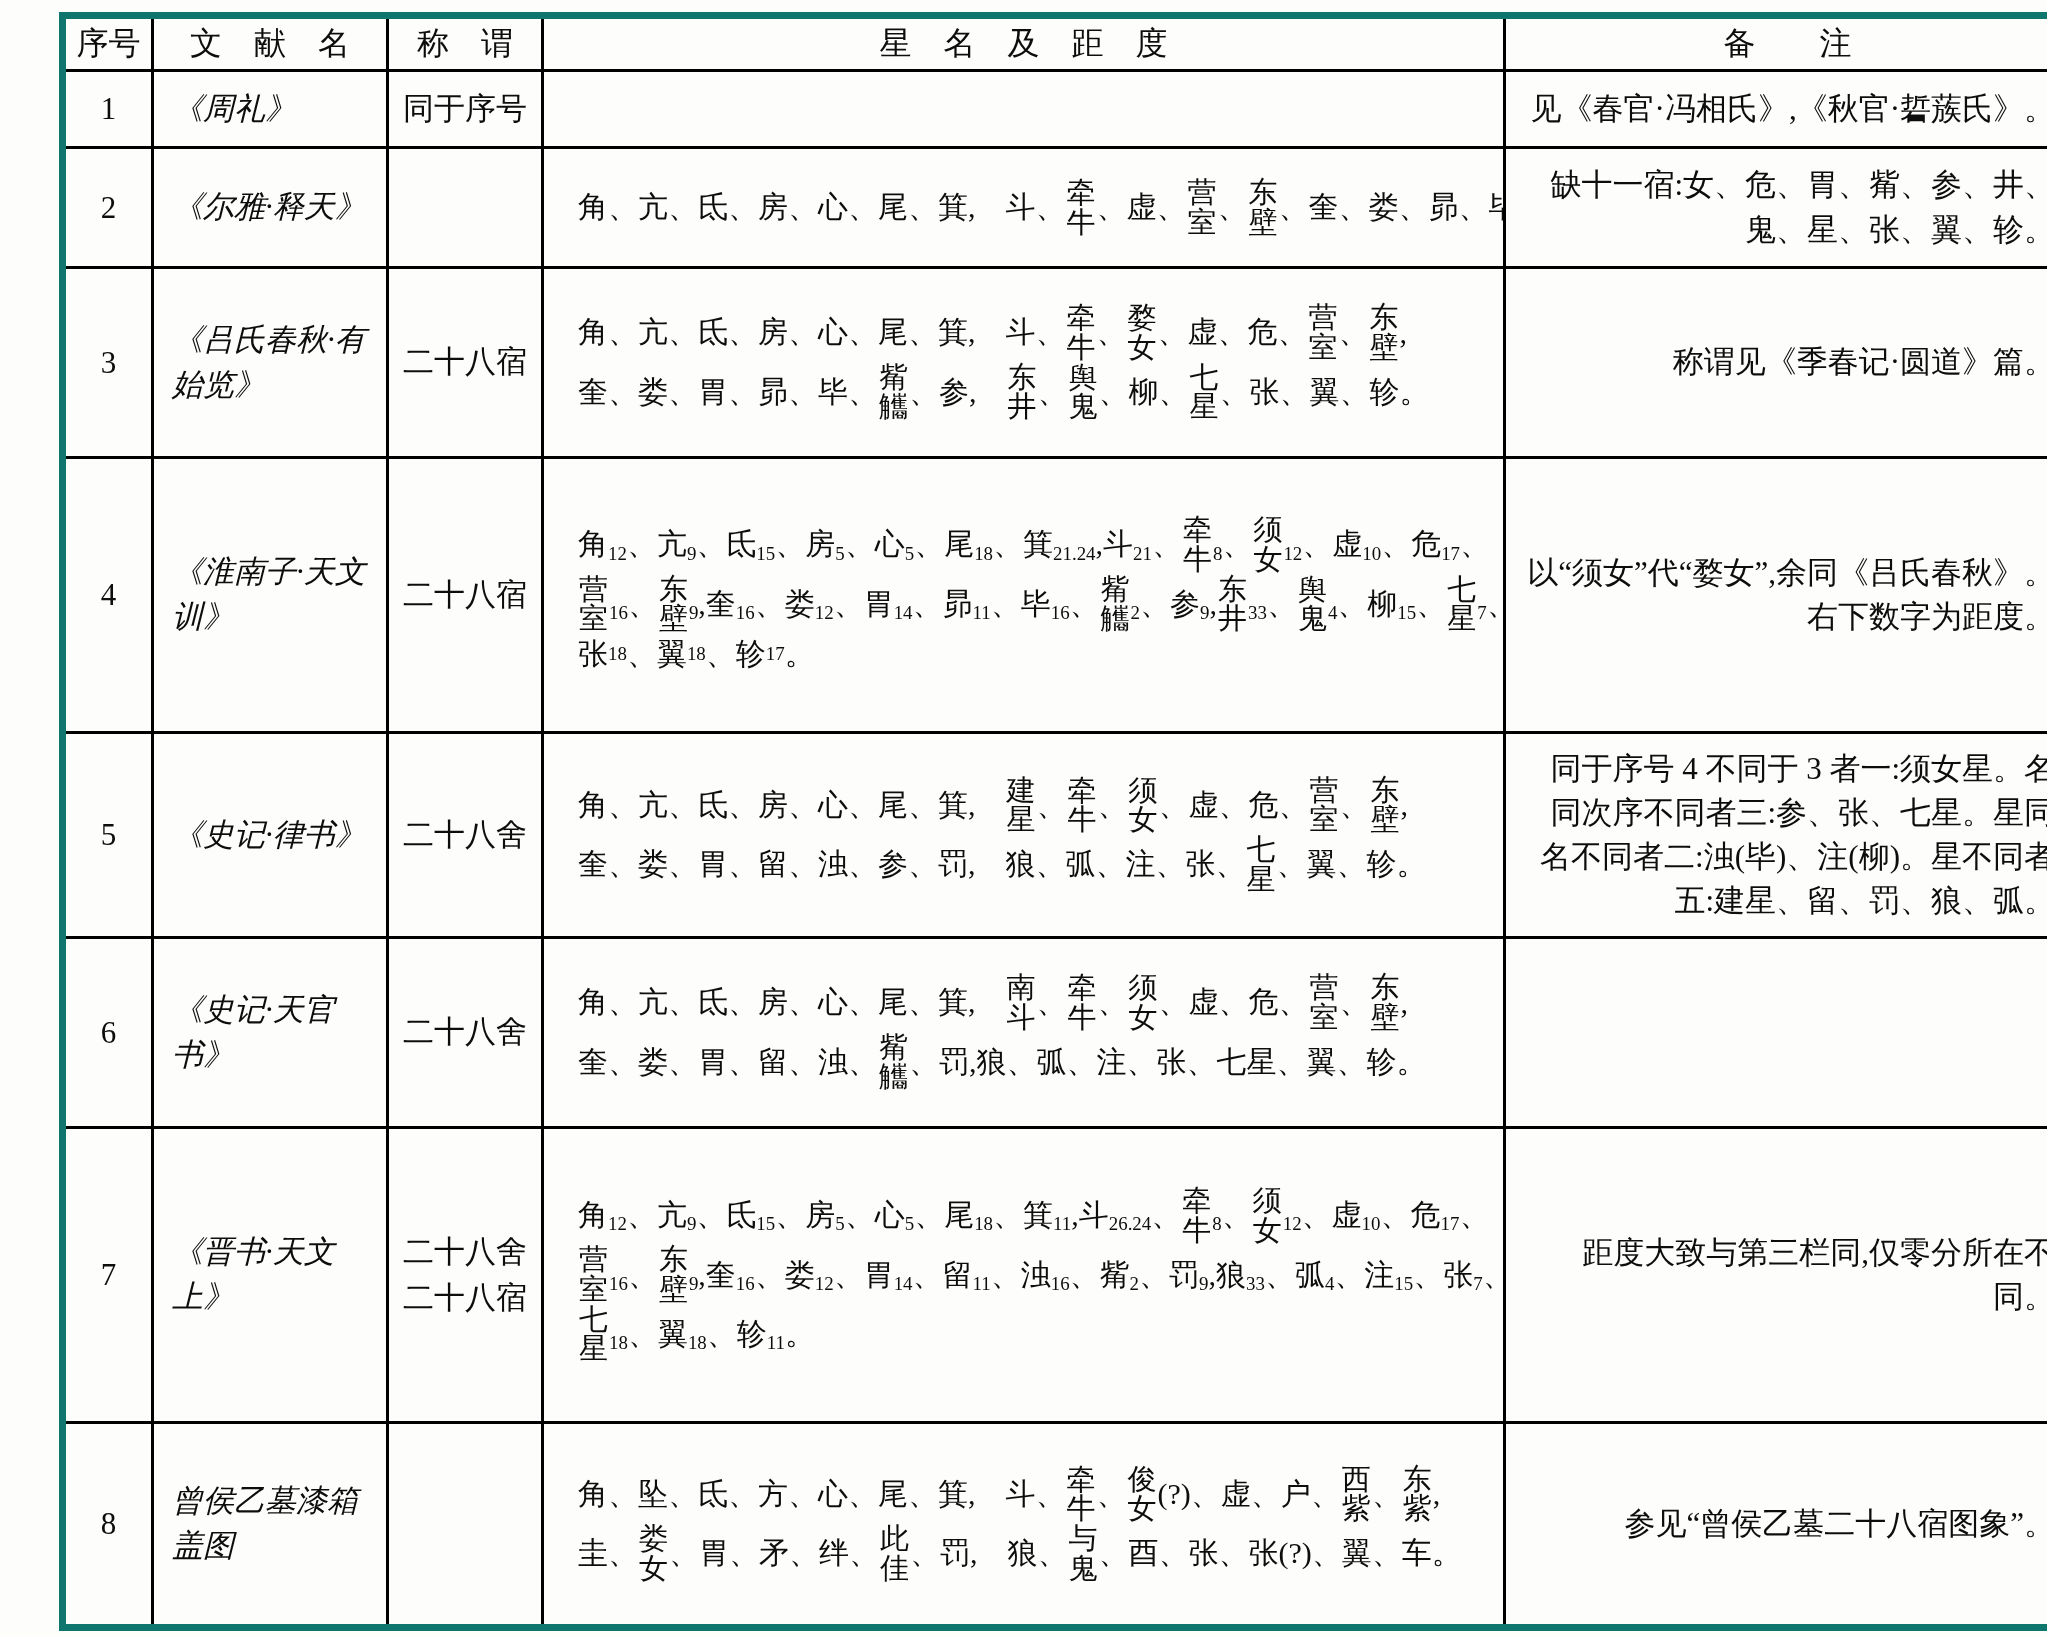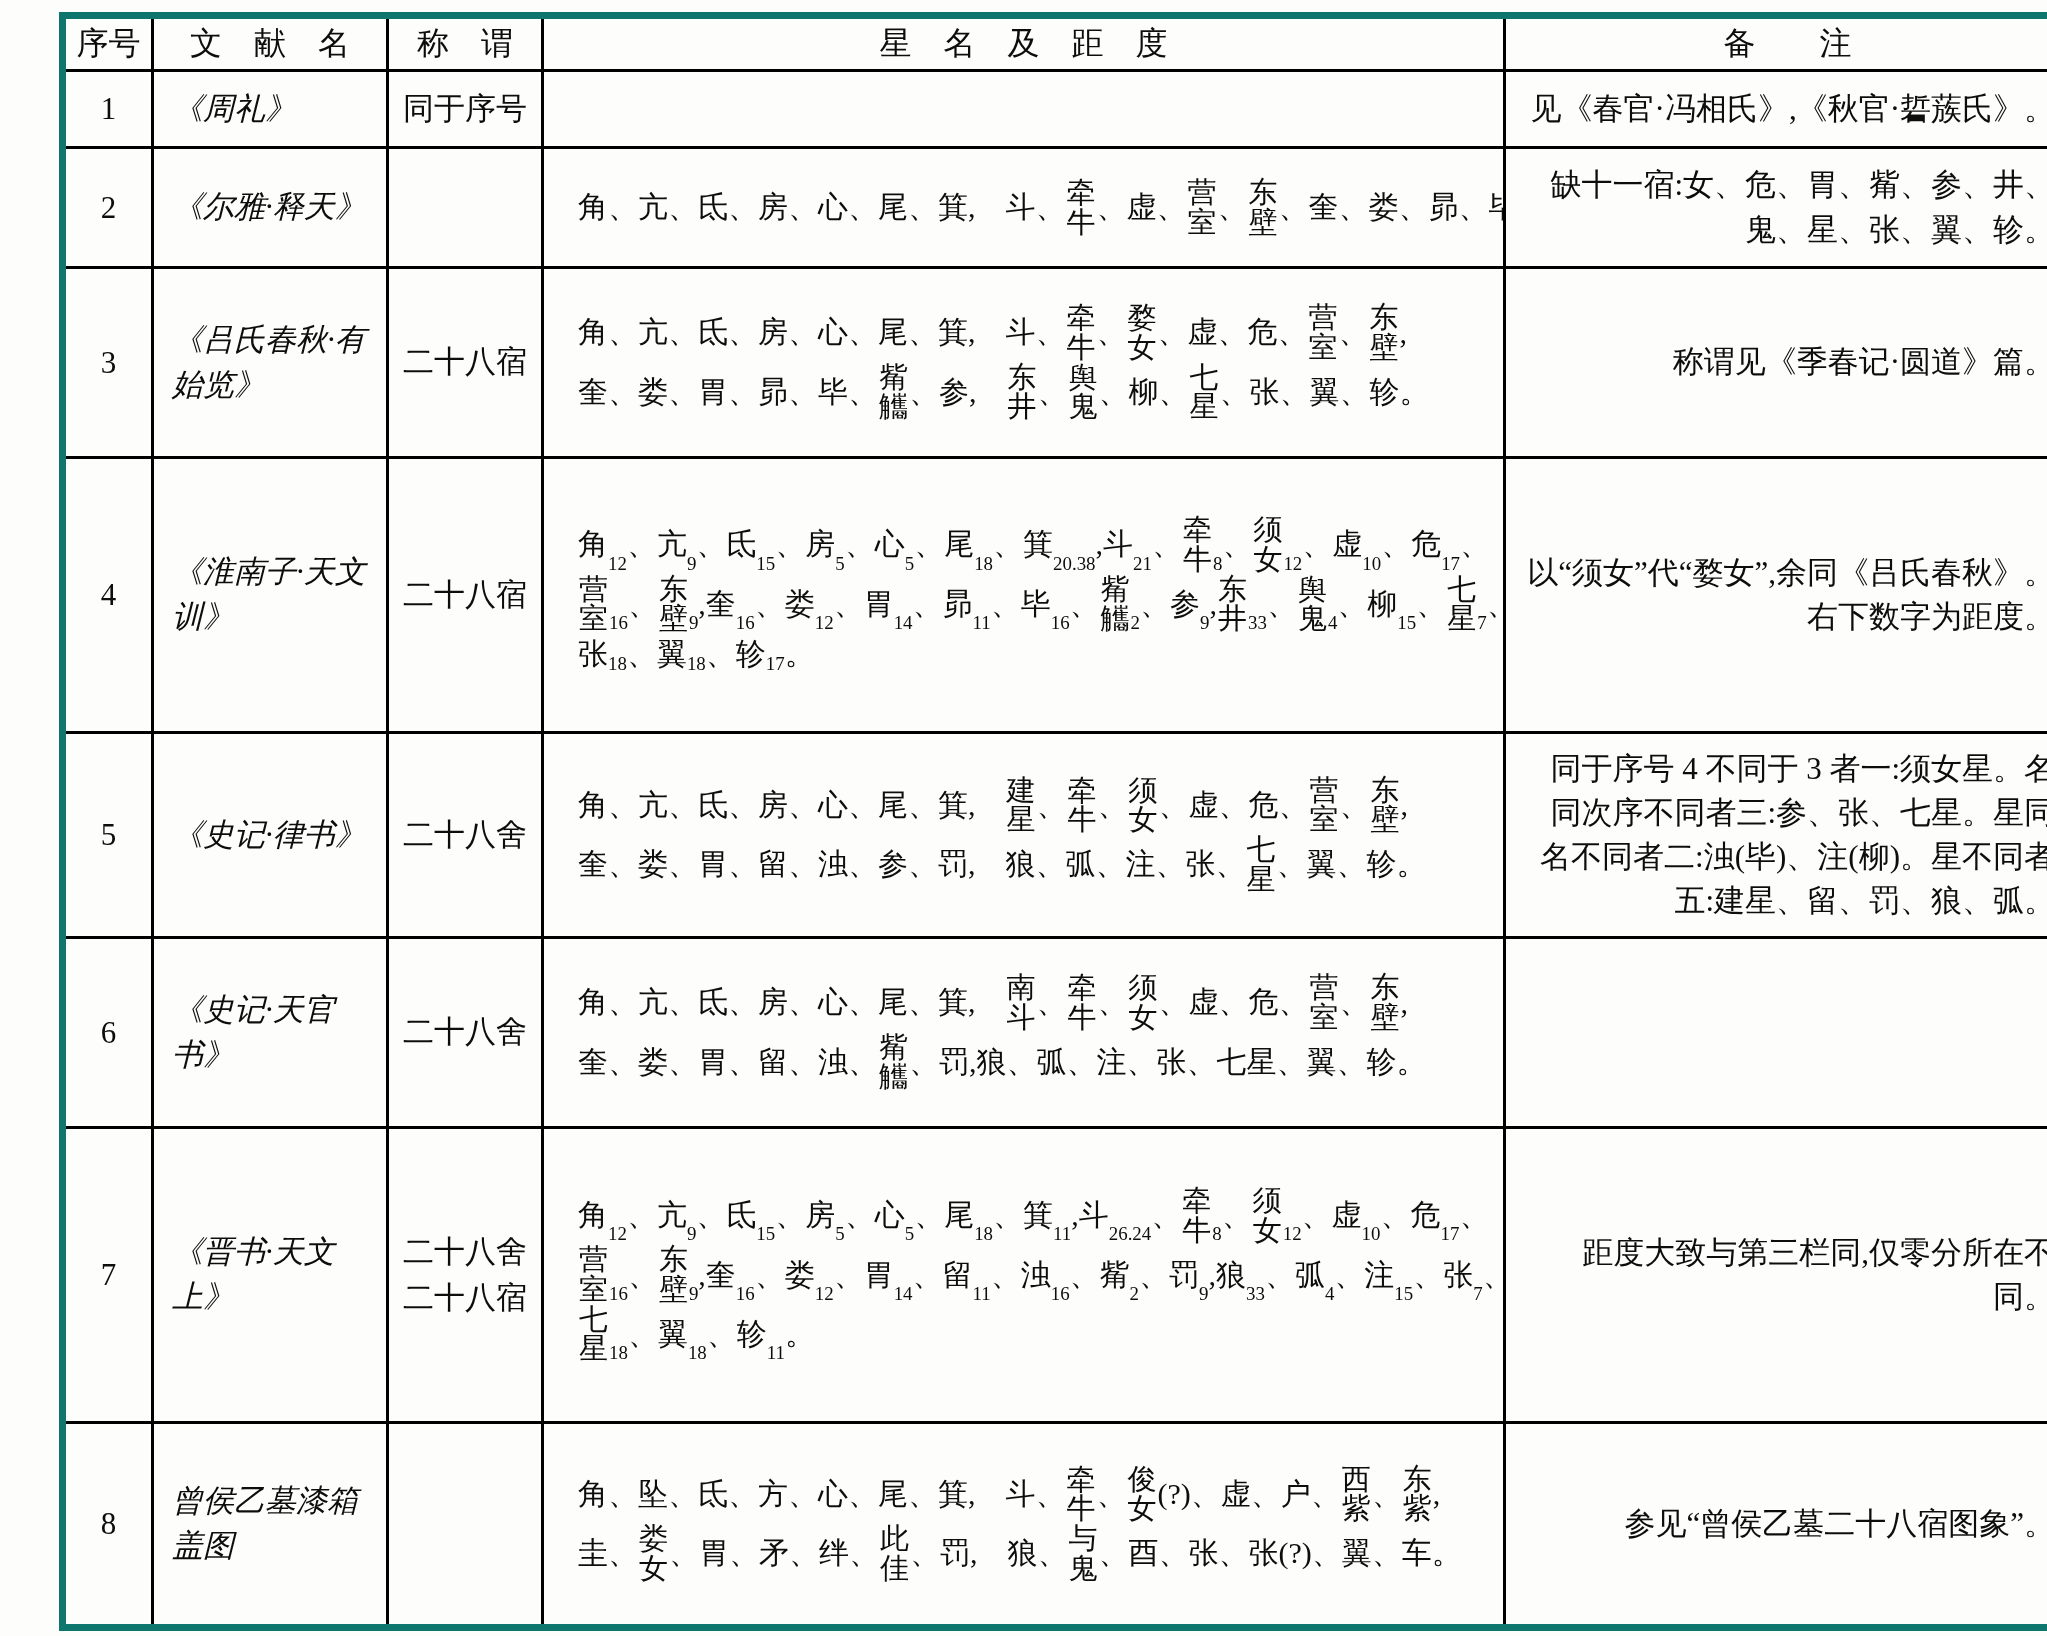--- a/index.html
+++ b/index.html
@@ -40,21 +40,21 @@
     padding:6px 6px 6px 34px;box-sizing:border-box;
   }
   .star-line{
     font-size:30px;
     white-space:nowrap;
     display:flex;align-items:center;
   }
   .star-line sub{
     font-size:0.63em;
     align-self:flex-end;
-    position:relative;bottom:0;
+    position:relative;bottom:10px;
     letter-spacing:0;
   }
   .stack{
     display:inline-flex;flex-direction:column;
     text-align:center;line-height:1.02;
     font-size:29px;
     margin:0 1px;
   }
   .stack span{display:block;}
   .cell-note{text-align:right;padding:6px 14px 6px 20px;line-height:1.42;}
@@ -146,21 +146,21 @@
         </td>
     <td class="cell-note">称谓见《季春记·圆道》篇。</td>
   </tr>
 
   <tr class="r4">
     <td class="cell-no">4</td>
     <td class="cell-doc">《淮南子·天文训》</td>
     <td class="cell-title">二十八宿</td>
     <td class="cell-stars">
           <div class="stars-wrap">
-            <div class="star-line">角<sub>12</sub>、亢<sub>9</sub>、氐<sub>15</sub>、房<sub>5</sub>、心<sub>5</sub>、尾<sub>18</sub>、箕<sub>20.38</sub>,斗<sub>21</sub>、<span class="stack">
+            <div class="star-line">角<sub>12</sub>、亢<sub>9</sub>、氐<sub>15</sub>、房<sub>5</sub>、心<sub>5</sub>、尾<sub>18</sub>、箕<sub>21.24</sub>,斗<sub>21</sub>、<span class="stack">
                 <span>牵</span>
                 <span>牛</span>
               </span><sub>8</sub>、<span class="stack">
                 <span>须</span>
                 <span>女</span>
               </span><sub>12</sub>、虚<sub>10</sub>、危<sub>17</sub>、</div>
             <div class="star-line"><span class="stack">
                 <span>营</span>
                 <span>室</span>
               </span><sub>16</sub>、<span class="stack">

